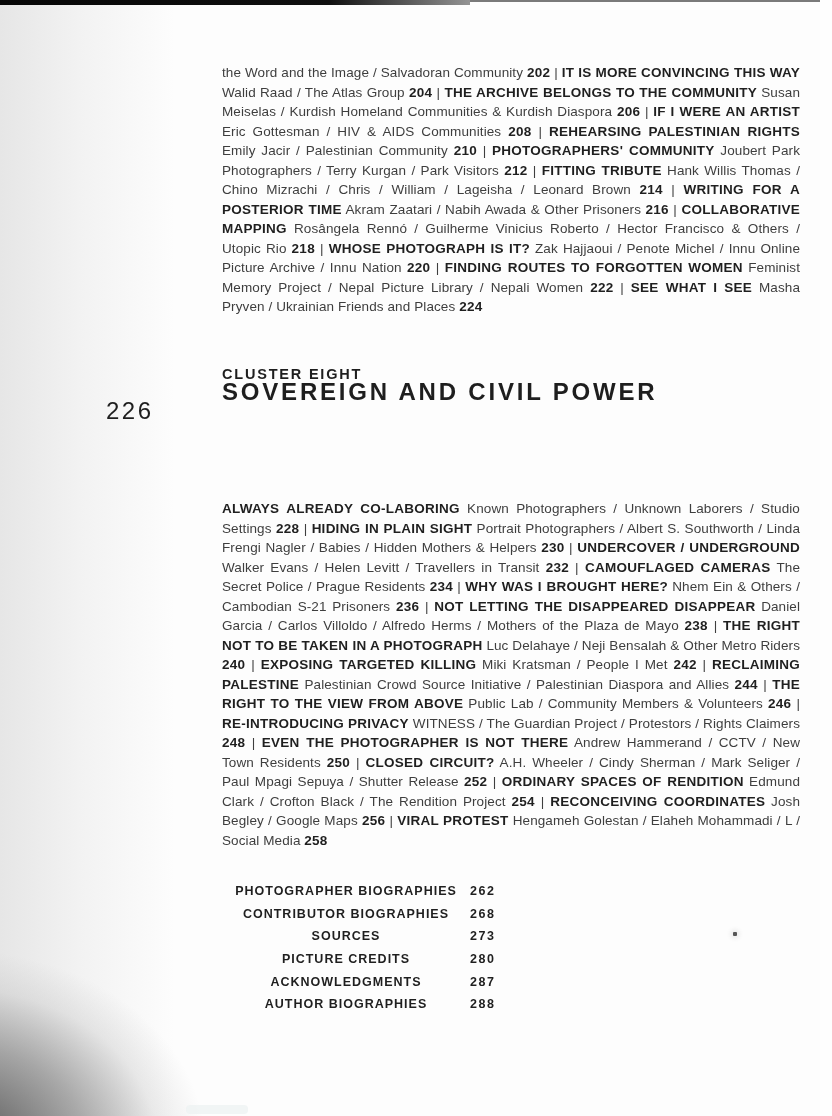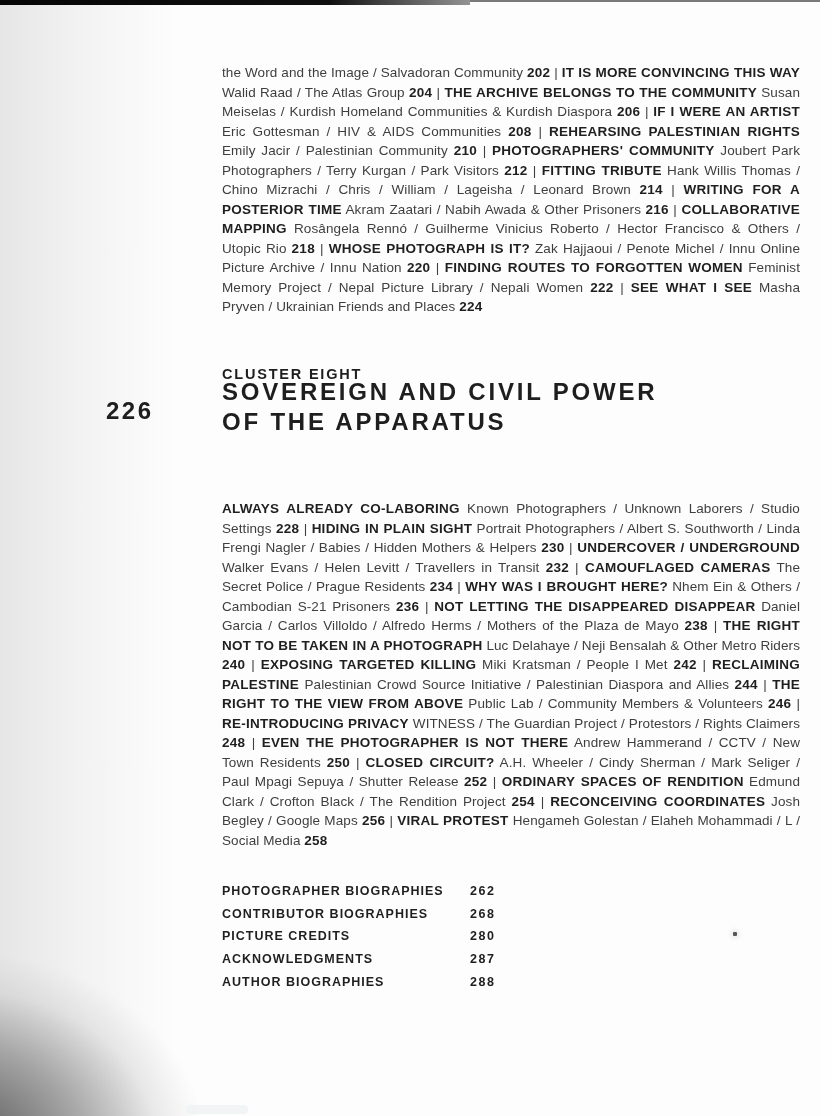--- a/index.html
+++ b/index.html
@@ -58,39 +58,39 @@
   .seg-reg  { font-weight: 400; }
   
   .cluster-label {
     position: absolute; left: 222px; top: 366px;
     font-size: 14.5px; font-weight: 700; letter-spacing: 1.8px;
     color: #1e1e1e;
     text-align: right;
   }
   .page-num {
     position: absolute; left: 106px; top: 397px;
-    font-size: 24px; font-weight: 700; letter-spacing: 2.5px;
+    font-size: 24px; font-weight: 400; letter-spacing: 2.5px;
     color: #1e1e1e;
   }
   .cluster-title {
     position: absolute; left: 222px; top: 377px;
     font-size: 24px; font-weight: 700; letter-spacing: 2.8px;
     line-height: 30px; color: #1e1e1e;
   }
   
   .back-matter {
     position: absolute; left: 222px; top: 884px; width: 320px;
   }
   .bm-row {
     display: flex; align-items: baseline;
     height: 22.7px;
     font-size: 12.5px; font-weight: 700; letter-spacing: 1px;
     color: #1f1f1f;
   }
-  .bm-label { width: 248px; flex: 0 0 248px; }
+  .bm-label { width: 248px; flex: 0 0 248px; text-align: center; }
   .bm-page  { letter-spacing: 1.5px; }
 </style>
 </head>
 <body>
 
 <div class="scan-page">
 
   <div class="left-gutter"></div>
   <div class="corner-shadow"></div>
   <div class="top-edge-left"></div>
@@ -99,36 +99,39 @@
   <div class="bottom-smudge"></div>
 
   <p class="toc-paragraph para-top"><span class="seg-reg">the Word and the Image / Salvadoran Community </span><span class="seg-bold">202</span><span class="seg-reg"> | </span><span class="seg-bold">IT IS MORE CONVINCING THIS WAY</span><span class="seg-reg"> Walid Raad / The Atlas Group </span><span class="seg-bold">204</span><span class="seg-reg"> | </span><span class="seg-bold">THE ARCHIVE BELONGS TO THE COMMUNITY</span><span class="seg-reg"> Susan Meiselas / Kurdish Homeland Communities &amp; Kurdish Diaspora </span><span class="seg-bold">206</span><span class="seg-reg"> | </span><span class="seg-bold">IF I WERE AN ARTIST</span><span class="seg-reg"> Eric Gottesman / HIV &amp; AIDS Communities </span><span class="seg-bold">208</span><span class="seg-reg"> | </span><span class="seg-bold">REHEARSING PALESTINIAN RIGHTS</span><span class="seg-reg"> Emily Jacir / Palestinian Community </span><span class="seg-bold">210</span><span class="seg-reg"> | </span><span class="seg-bold">PHOTOGRAPHERS' COMMUNITY</span><span class="seg-reg"> Joubert Park Photographers / Terry Kurgan / Park Visitors </span><span class="seg-bold">212</span><span class="seg-reg"> | </span><span class="seg-bold">FITTING TRIBUTE</span><span class="seg-reg"> Hank Willis Thomas / Chino Mizrachi / Chris / William / Lageisha / Leonard Brown </span><span class="seg-bold">214</span><span class="seg-reg"> | </span><span class="seg-bold">WRITING FOR A POSTERIOR TIME</span><span class="seg-reg"> Akram Zaatari / Nabih Awada &amp; Other Prisoners </span><span class="seg-bold">216</span><span class="seg-reg"> | </span><span class="seg-bold">COLLABORATIVE MAPPING</span><span class="seg-reg"> Rosângela Rennó / Guilherme Vinicius Roberto / Hector Francisco &amp; Others / Utopic Rio </span><span class="seg-bold">218</span><span class="seg-reg"> | </span><span class="seg-bold">WHOSE PHOTOGRAPH IS IT?</span><span class="seg-reg"> Zak Hajjaoui / Penote Michel / Innu Online Picture Archive / Innu Nation </span><span class="seg-bold">220</span><span class="seg-reg"> | </span><span class="seg-bold">FINDING ROUTES TO FORGOTTEN WOMEN</span><span class="seg-reg"> Feminist Memory Project / Nepal Picture Library / Nepali Women </span><span class="seg-bold">222</span><span class="seg-reg"> | </span><span class="seg-bold">SEE WHAT I SEE</span><span class="seg-reg"> Masha Pryven / Ukrainian Friends and Places </span><span class="seg-bold">224</span></p>
 
   <div class="cluster-label">CLUSTER EIGHT</div>
 
   <div class="page-num">226</div>
 
   <div class="cluster-title">
     <div>SOVEREIGN AND CIVIL POWER</div>
-    <div>OF THE APPARATUS</div>
   </div>
 
   <p class="toc-paragraph para-cluster8"><span class="seg-bold">ALWAYS ALREADY CO-LABORING</span><span class="seg-reg"> Known Photographers / Unknown Laborers / Studio Settings </span><span class="seg-bold">228</span><span class="seg-reg"> | </span><span class="seg-bold">HIDING IN PLAIN SIGHT</span><span class="seg-reg"> Portrait Photographers / Albert S. Southworth / Linda Frengi Nagler / Babies / Hidden Mothers &amp; Helpers </span><span class="seg-bold">230</span><span class="seg-reg"> | </span><span class="seg-bold">UNDERCOVER / UNDERGROUND</span><span class="seg-reg"> Walker Evans / Helen Levitt / Travellers in Transit </span><span class="seg-bold">232</span><span class="seg-reg"> | </span><span class="seg-bold">CAMOUFLAGED CAMERAS</span><span class="seg-reg"> The Secret Police / Prague Residents </span><span class="seg-bold">234</span><span class="seg-reg"> | </span><span class="seg-bold">WHY WAS I BROUGHT HERE?</span><span class="seg-reg"> Nhem Ein &amp; Others / Cambodian S-21 Prisoners </span><span class="seg-bold">236</span><span class="seg-reg"> | </span><span class="seg-bold">NOT LETTING THE DISAPPEARED DISAPPEAR</span><span class="seg-reg"> Daniel Garcia / Carlos Villoldo / Alfredo Herms / Mothers of the Plaza de Mayo </span><span class="seg-bold">238</span><span class="seg-reg"> | </span><span class="seg-bold">THE RIGHT NOT TO BE TAKEN IN A PHOTOGRAPH</span><span class="seg-reg"> Luc Delahaye / Neji Bensalah &amp; Other Metro Riders </span><span class="seg-bold">240</span><span class="seg-reg"> | </span><span class="seg-bold">EXPOSING TARGETED KILLING</span><span class="seg-reg"> Miki Kratsman / People I Met </span><span class="seg-bold">242</span><span class="seg-reg"> | </span><span class="seg-bold">RECLAIMING PALESTINE</span><span class="seg-reg"> Palestinian Crowd Source Initiative / Palestinian Diaspora and Allies </span><span class="seg-bold">244</span><span class="seg-reg"> | </span><span class="seg-bold">THE RIGHT TO THE VIEW FROM ABOVE</span><span class="seg-reg"> Public Lab / Community Members &amp; Volunteers </span><span class="seg-bold">246</span><span class="seg-reg"> | </span><span class="seg-bold">RE-INTRODUCING PRIVACY</span><span class="seg-reg"> WITNESS / The Guardian Project / Protestors / Rights Claimers </span><span class="seg-bold">248</span><span class="seg-reg"> | </span><span class="seg-bold">EVEN THE PHOTOGRAPHER IS NOT THERE</span><span class="seg-reg"> Andrew Hammerand / CCTV / New Town Residents </span><span class="seg-bold">250</span><span class="seg-reg"> | </span><span class="seg-bold">CLOSED CIRCUIT?</span><span class="seg-reg"> A.H. Wheeler / Cindy Sherman / Mark Seliger / Paul Mpagi Sepuya / Shutter Release </span><span class="seg-bold">252</span><span class="seg-reg"> | </span><span class="seg-bold">ORDINARY SPACES OF RENDITION</span><span class="seg-reg"> Edmund Clark / Crofton Black / The Rendition Project </span><span class="seg-bold">254</span><span class="seg-reg"> | </span><span class="seg-bold">RECONCEIVING COORDINATES</span><span class="seg-reg"> Josh Begley / Google Maps </span><span class="seg-bold">256</span><span class="seg-reg"> | </span><span class="seg-bold">VIRAL PROTEST</span><span class="seg-reg"> Hengameh Golestan / Elaheh Mohammadi / L / Social Media </span><span class="seg-bold">258</span></p>
 
   <div class="back-matter">
     <div class="bm-row">
       <span class="bm-label">PHOTOGRAPHER BIOGRAPHIES</span>
       <span class="bm-page">262</span>
     </div>
 
     <div class="bm-row">
       <span class="bm-label">CONTRIBUTOR BIOGRAPHIES</span>
       <span class="bm-page">268</span>
     </div>
 
+    <div class="bm-row">
+      <span class="bm-label">SOURCES</span>
+      <span class="bm-page">273</span>
+    </div>
 
     <div class="bm-row">
       <span class="bm-label">PICTURE CREDITS</span>
       <span class="bm-page">280</span>
     </div>
 
 
     <div class="bm-row">
       <span class="bm-label">ACKNOWLEDGMENTS</span>
       <span class="bm-page">287</span>

